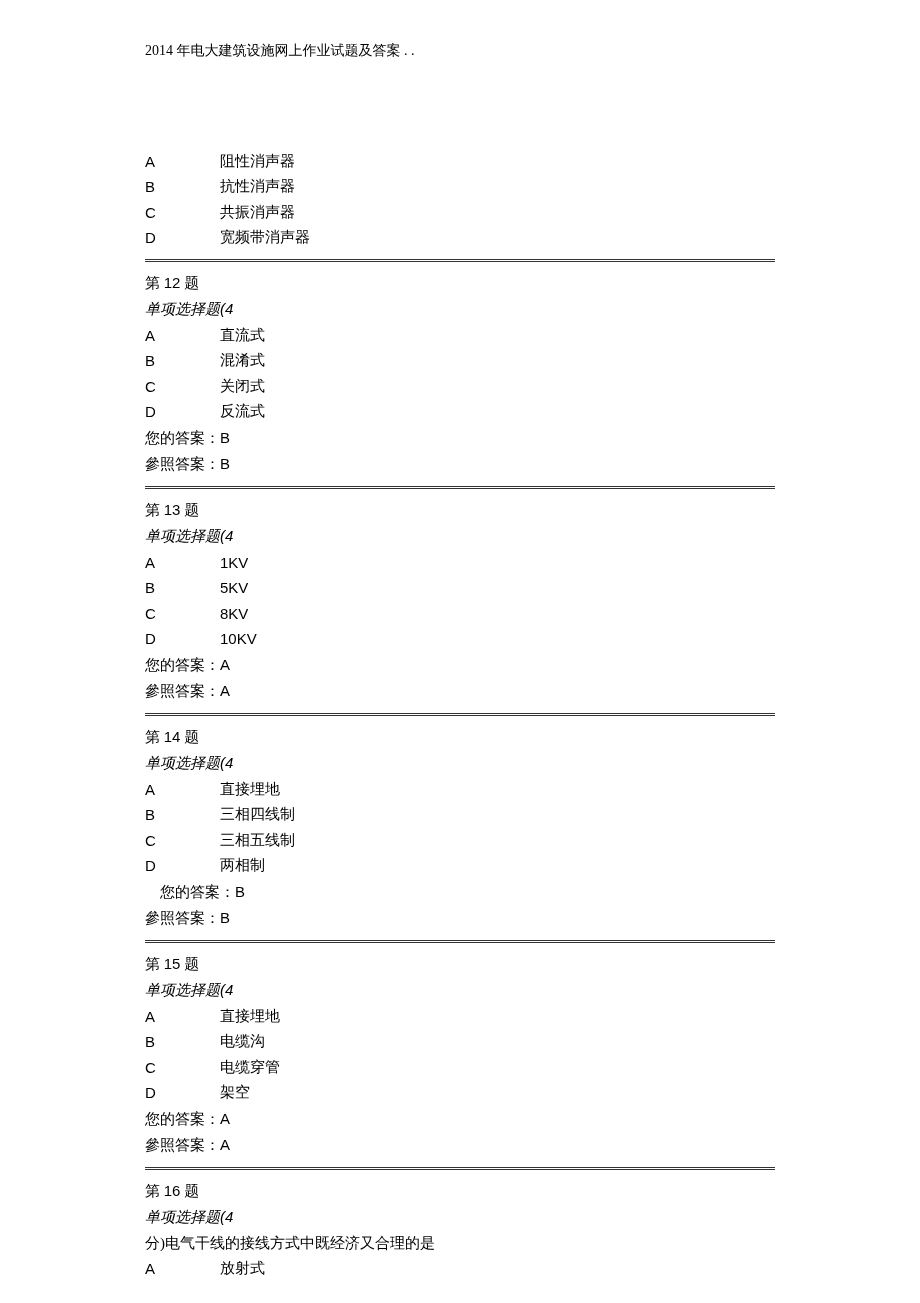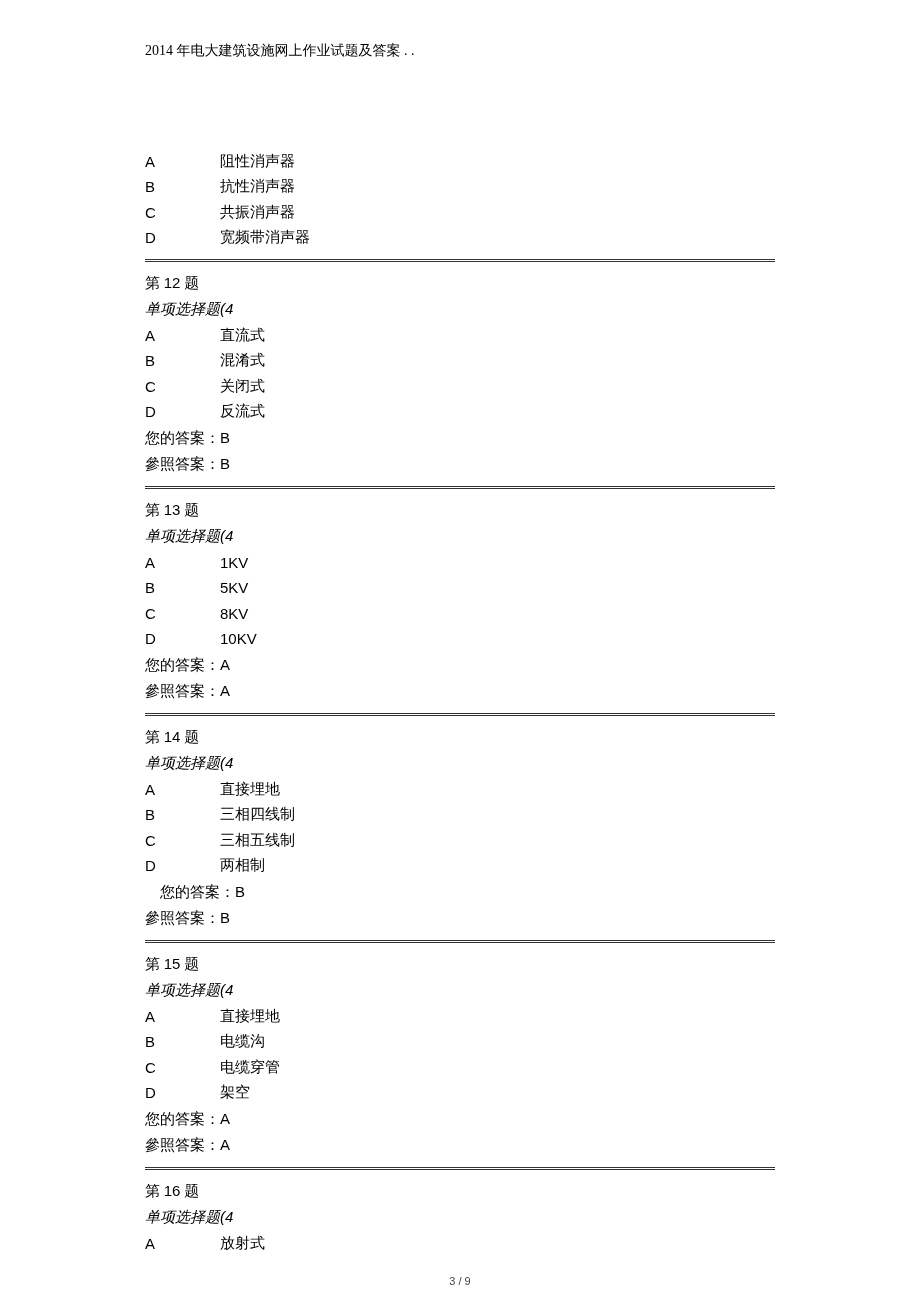--- a/index.html
+++ b/index.html
@@ -196,20 +196,21 @@
         <span>架空</span>
       </div>
     <div class="ans-line"><span>您的答案：</span><span class="ans-val">A</span></div>
     <div class="ans-line"><span>參照答案：</span><span class="ans-val">A</span></div>
 
     <hr class="dline">
 
     <div class="q-head">
       <span class="q-num"><span>第 </span><span class="num">16</span><span> 题</span></span>
       <span class="q-type"><span>单项选择题</span><span class="num">(4</span></span>
+      <span class="q-text"><span>分)</span><span>电气干线的接线方式中既经济又合理的是</span></span>
     </div>
     <div class="opt-line">
         <span class="opt-letter">A</span>
         <span>放射式</span>
       </div>
 
   </div>
 
   <div class="footer">3 / 9</div>
 

